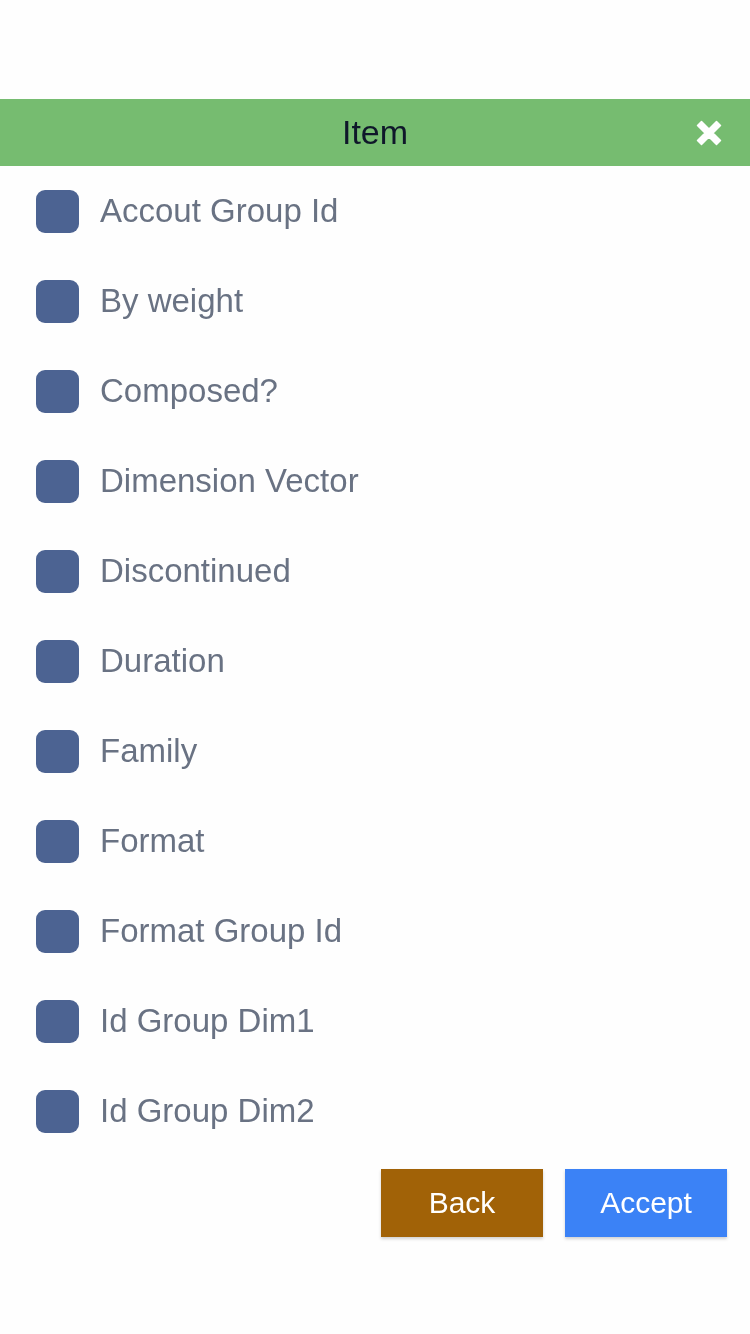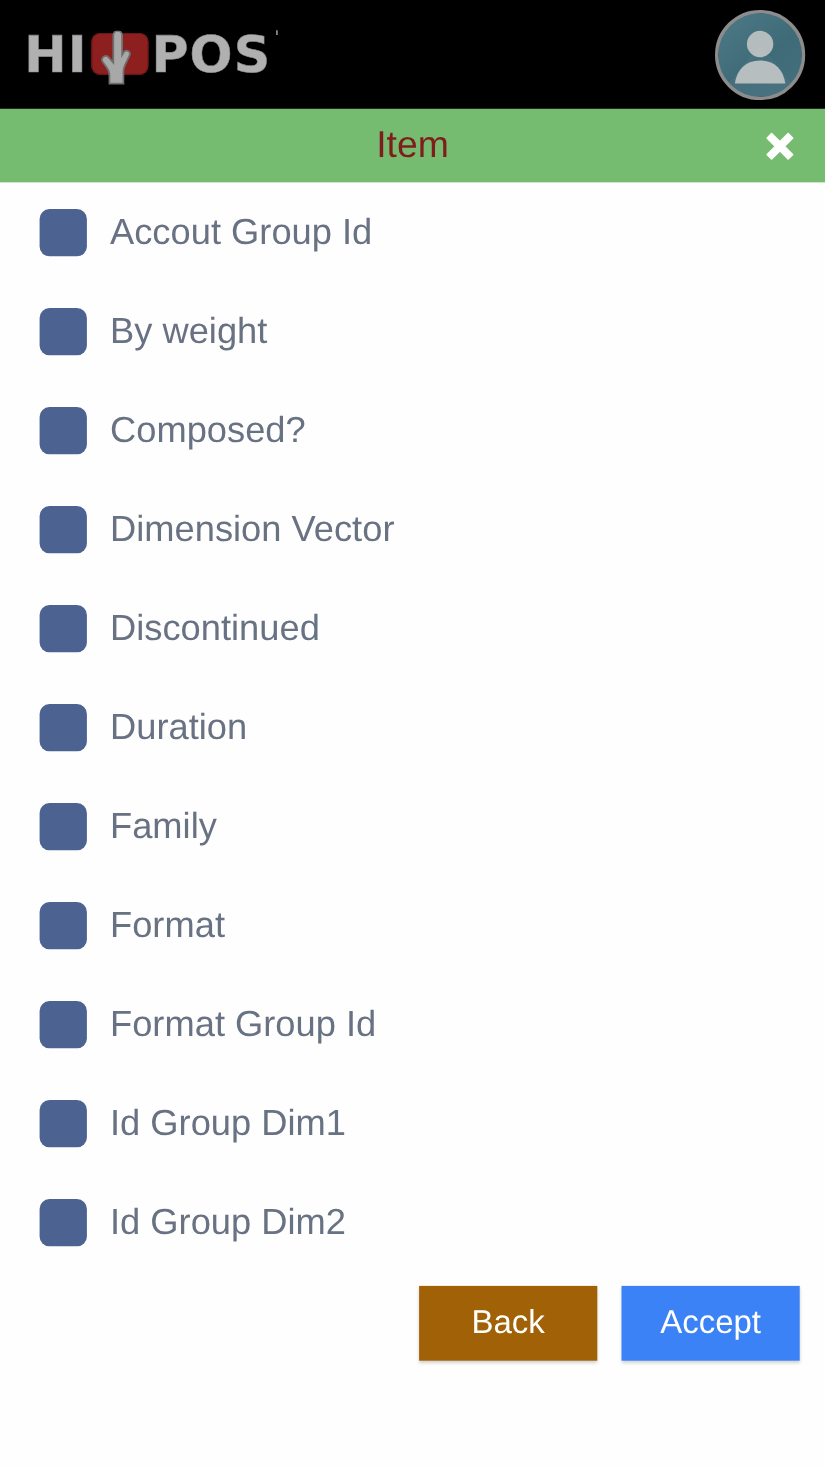--- a/index.html
+++ b/index.html
@@ -92,21 +92,21 @@
     height: 67px;
     background: #76bc70;
   }
   .titlebar-text {
     position: absolute;
     left: 0; right: 0;
     top: 0;
     height: 67px;
     line-height: 67px;
     text-align: center;
-    color: #7f1d1d;
+    color: #0f172a;
     font-size: 34px;
     font-weight: 300;
     font-family: "Liberation Sans", sans-serif;
   }
   .close-btn {
     position: absolute;
     right: 8px;
     top: 0;
     width: 66px;
     height: 67px;
@@ -171,42 +171,20 @@
     box-shadow: 0 2px 3px rgba(0,0,0,0.18);
   }
   .btn-back   { left: 381px; background: #a16207; }
   .btn-accept { left: 565px; background: #3b82f6; }
 </style>
 </head>
 <body>
 
 <div id="app">
 
-  <div class="topbar">
-
-    <div class="logo">
-      <span class="logo-text logo-hi">HI</span>
-      <span class="logo-box">
-        <svg class="logo-hand" viewBox="0 0 34 50" xmlns="http://www.w3.org/2000/svg">
-          <path d="M12 4 C12 1.8 13.8 0 16 0 C18.2 0 20 1.8 20 4 L20 22 L21.5 19.5 C22.4 18 24.4 17.6 25.8 18.6 C27 19.4 27.4 21 26.8 22.3 L22.5 31.5 C21.6 33.5 21.2 35 21.2 37.2 L21.2 48 L8.5 48 L8.5 40 C8.5 37.5 7.6 35.5 6.2 33.6 L2.4 28.4 C1.2 26.8 1.6 24.6 3.2 23.5 C4.7 22.5 6.7 22.8 7.8 24.2 L12 29 Z" fill="#a8a8a8" stroke="#6f6f6f" stroke-width="1.6"></path>
-        </svg>
-      </span>
-      <span class="logo-text logo-pos">POS</span>
-      <span class="logo-reg">'</span>
-    </div>
-
-    <div class="avatar">
-      <svg width="76" height="76" viewBox="0 0 76 76" xmlns="http://www.w3.org/2000/svg">
-        <circle cx="38" cy="28" r="12" fill="#b4bcbe"></circle>
-        <path d="M38 43 C25 43 17 51 15 64 L61 64 C59 51 51 43 38 43 Z" fill="#b4bcbe"></path>
-        <path d="M0 76 L38 28 L76 76 Z" fill="#ffffff" opacity="0.03"></path>
-      </svg>
-    </div>
-
-  </div>
 
   <div class="titlebar">
     <div class="titlebar-text">Item</div>
     <div class="close-btn">
       <svg width="36" height="36" viewBox="0 0 36 36" xmlns="http://www.w3.org/2000/svg">
         <path d="M6.5 10.5 L10.5 6.5 L18 14 L25.5 6.5 L29.5 10.5 L22 18 L29.5 25.5 L25.5 29.5 L18 22 L10.5 29.5 L6.5 25.5 L14 18 Z" fill="#ffffff" stroke="#ffffff" stroke-width="1.5" stroke-linejoin="round"></path>
       </svg>
     </div>
   </div>
 

